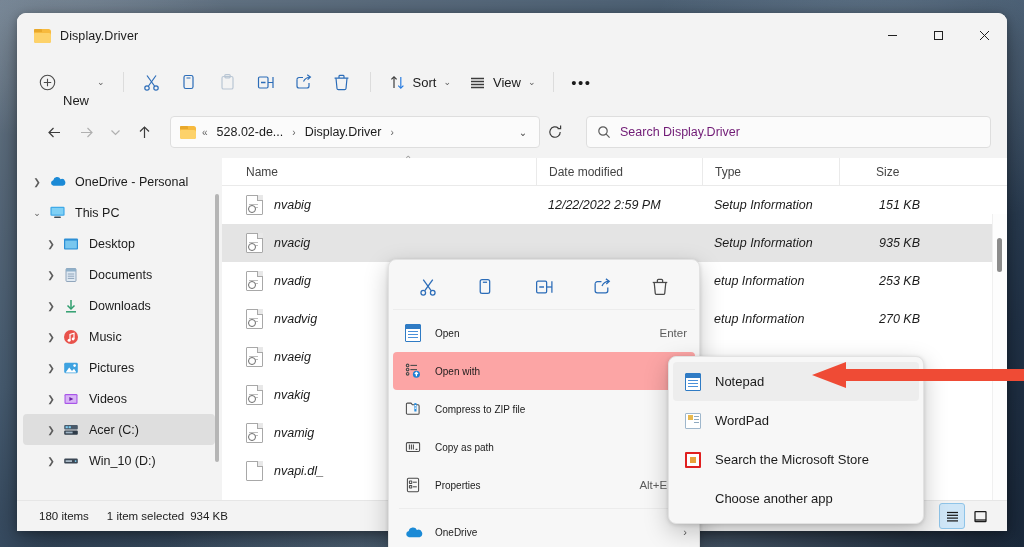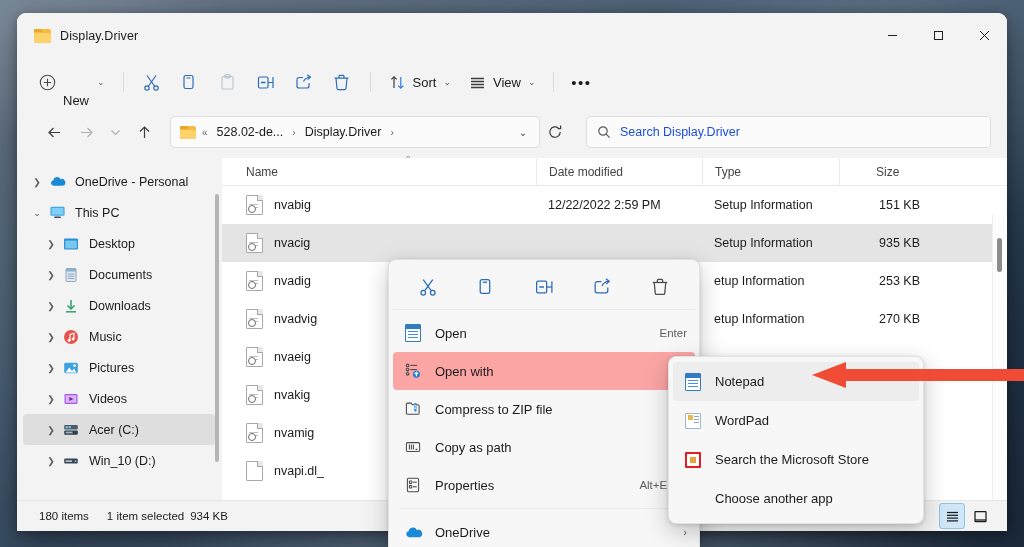--- a/index.html
+++ b/index.html
@@ -106,21 +106,21 @@
   .addrbar .folder-ico .back { width:16px; height:13px; } .addrbar .folder-ico .front { width:16px; height:9px; }
   .crumb { font-size: 12.5px; color: #1b1b1b; padding: 2px 3px; border-radius: 3px; white-space: nowrap; }
   .crumb-sep { font-size: 10px; color: #636363; padding: 0 1px; }
   .crumb-chev-dd { margin-left: auto; width: 24px; height: 26px; display:flex; align-items:center; justify-content:center; color:#4a4a4a; font-size: 10px; }
   .refresh { width: 26px; height: 26px; display:flex; align-items:center; justify-content:center; color:#3c3c3c; }
   .searchbox {
     flex: 1; height: 32px; margin-left: 16px; margin-right: 2px;
     background: #fbfbfb; border: 1px solid #dedede; border-radius: 4px;
     display: flex; align-items: center; padding: 0 10px; gap: 9px;
   }
-  .searchbox .ph { font-size: 12.5px; color: #1d4ed8; }
+  .searchbox .ph { font-size: 12.5px; color: #701a75; }
 
   
   .bodyrow { flex: 1; display: flex; min-height: 0; background: #fff; }
 
   
   .sidebar {
     width: 205px; flex: none; background: #f3f3f3;
     padding-top: 8px; position: relative; overflow: hidden;
   }
   .tree-item {
@@ -148,21 +148,21 @@
   }
   .col { font-size: 12px; color: #444; position: relative; height: 28px; display:flex; align-items:center; padding-left: 12px; }
   .col + .col { border-left: 1px solid #eaeaea; }
   .col-name { width: 302px; }
   .col-date { width: 166px; }
   .col-type { width: 137px; }
   .col-size { width: 95px; padding-left: 36px; }
   .sortmark {
     position: absolute; left: 170px; top: -4px; font-size: 10px; color: #9a9a9a;
   }
-  .rows { flex: 1; position: relative; overflow: hidden; }
+  .rows { flex: 1; position: relative; overflow: hidden; font-style: italic; }
   .row {
     height: 38px; display: flex; align-items: center; padding-left: 12px;
     position: relative;
   }
   .row.sel { background: #e4e4e4; }
   .rcell { font-size: 12.5px; color: #1b1b1b; display: flex; align-items: center; }
   .rc-name { width: 302px; padding-left: 12px; gap: 11px; }
   .rc-date { width: 166px; padding-left: 12px; }
   .rc-type { width: 137px; padding-left: 12px; }
   .rc-size { width: 95px; padding-left: 12px; justify-content: flex-end; padding-right: 14px; }
@@ -218,21 +218,21 @@
   .ctx-ico {
     width: 42px; height: 36px; display: flex; align-items: center; justify-content: center;
     border-radius: 4px; color: #2b6cb8;
   }
   .ctx-item {
     display: flex; align-items: center; height: 38px; border-radius: 4px;
     padding: 0 8px 0 10px; gap: 12px;
   }
   .ctx-item.hl { background: #fca5a5; }
   .ctx-item .ci { width: 20px; flex: none; display: flex; align-items: center; justify-content: center; }
-  .ctx-item .cl { font-size: 13px; color: #1b1b1b; }
+  .ctx-item .cl { font-size: 10px; color: #1b1b1b; }
   .ctx-item .acc { margin-left: auto; font-size: 11.5px; color: #5c5c5c; }
   .ctx-item .submark { margin-left: auto; font-size: 11px; color: #5c5c5c; }
   .ctx-div { height: 1px; background: #ececec; margin: 4px 6px; }
 
   
   .submenu {
     position: absolute; left: 668px; top: 356px; width: 256px;
     background: #f7f7f7; border: 1px solid #e2e2e2; border-radius: 8px;
     box-shadow: 0 8px 24px rgba(0,0,0,0.22), 0 1px 4px rgba(0,0,0,0.14);
     padding: 5px 4px; z-index: 50;

